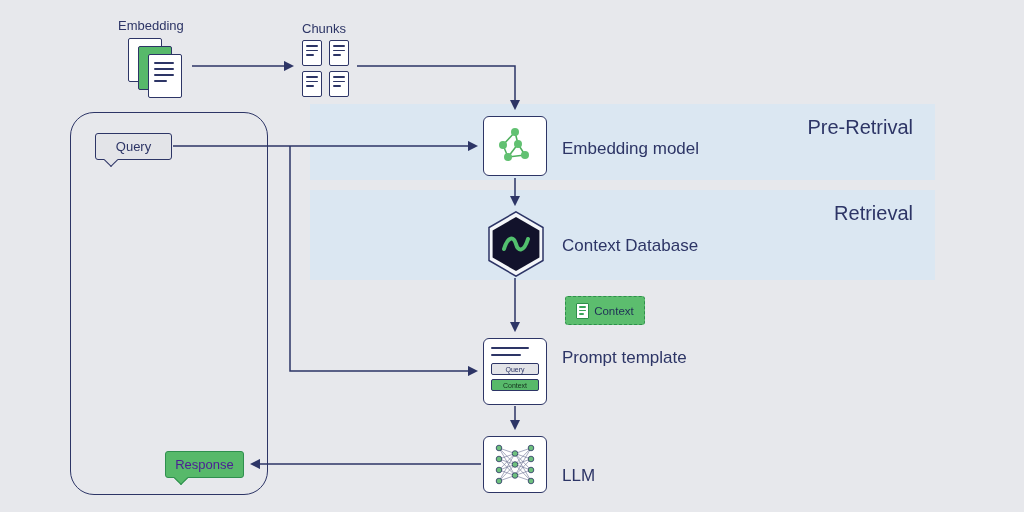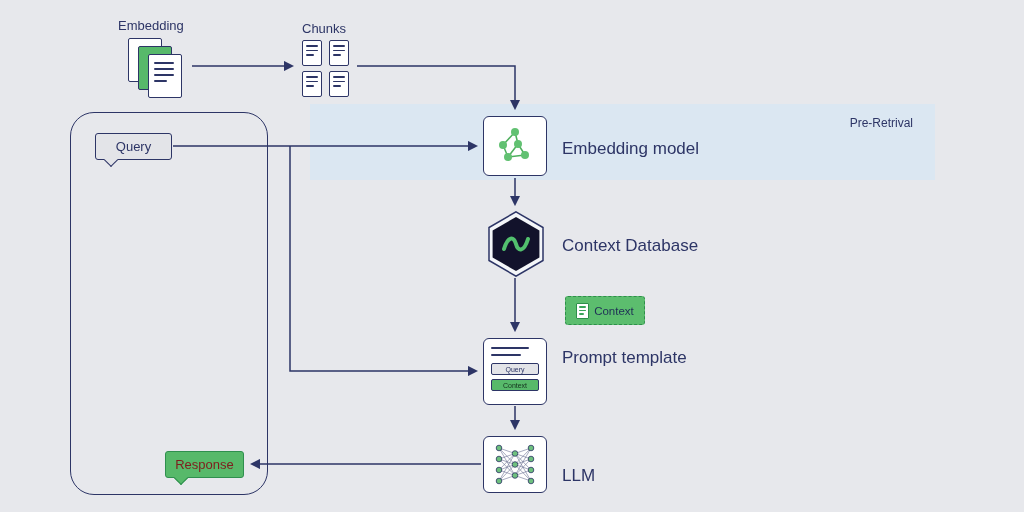--- a/index.html
+++ b/index.html
@@ -4,21 +4,21 @@
 <style>
   html,body{margin:0;padding:0;}
   body{font-family:"Liberation Sans", sans-serif;}
   .canvas{position:relative;width:1024px;height:512px;background:#e7e8ec;overflow:hidden;}
 
   
   .band{position:absolute;left:310px;width:625px;background:#dbe7f2;}
   .band1{top:104px;height:76px;}
   .band2{top:190px;height:90px;}
   .band3{top:288px;height:44px;}
-  .stage-label{position:absolute;right:22px;top:12px;font-size:12px;font-weight:500;color:#2d3566;}
+  .stage-label{position:absolute;right:22px;top:12px;font-size:20px;font-weight:500;color:#2d3566;}
   .band3 .stage-label{top:11px;}
 
   
   .node-label{position:absolute;font-size:17px;color:#2d3566;}
   .cluster-label{position:absolute;font-size:13px;font-weight:500;color:#2d3566;}
 
   
   .query-container{position:absolute;left:70px;top:112px;width:196px;height:381px;
     border:1.5px solid #2d3566;border-radius:24px;}
 
@@ -36,21 +36,21 @@
   
   .chunk{position:absolute;width:20px;height:26px;background:#ffffff;border:1.25px solid #2d3566;border-radius:2px;box-sizing:border-box;padding:4px 0 0 3px;}
   .chunk-line{height:1.5px;background:#2d3566;border-radius:1px;margin-bottom:3px;}
 
   
   .bubble{position:absolute;box-sizing:border-box;border:1.5px solid #2d3566;border-radius:3px;
     display:flex;align-items:center;justify-content:center;font-size:13px;color:#2d3566;z-index:3;}
   .bubble .tail{position:absolute;left:10px;bottom:-5.5px;width:9px;height:9px;background:inherit;
     border-right:1.5px solid #2d3566;border-bottom:1.5px solid #2d3566;transform:rotate(45deg);}
   .bubble.query{left:95px;top:133px;width:77px;height:27px;background:#e3e4e8;}
-  .bubble.response{left:165px;top:451px;width:79px;height:27px;background:#57b96a;border-color:#2f8f4e;color:#7f1d1d;font-weight:500;}
+  .bubble.response{left:165px;top:451px;width:79px;height:27px;background:#57b96a;border-color:#2f8f4e;color:#4c1d95;font-weight:500;}
   .bubble.response .tail{border-color:#2f8f4e;}
 
   
   .node-box{position:absolute;background:#ffffff;border:1.5px solid #2d3566;border-radius:6px;box-sizing:border-box;
     display:flex;align-items:center;justify-content:center;z-index:3;}
   .embedding-box{left:483px;top:116px;width:64px;height:60px;}
   .prompt-box{left:483px;top:338px;width:64px;height:67px;flex-direction:column;align-items:flex-start;padding:8px 7px 6px 7px;justify-content:flex-start;}
   .llm-box{left:483px;top:436px;width:64px;height:57px;}
 
   .prompt-line{height:2px;background:#2d3566;border-radius:1px;margin-bottom:5px;}
@@ -71,20 +71,23 @@
   .context-doc-line{height:1.5px;width:7px;background:#3aa55a;border-radius:1px;margin-bottom:2px;}
   .context-text{font-size:11.5px;color:#1f3056;}
 </style>
 </head>
 <body>
 
 <div class="canvas">
 
   <div class="band band1">
     <span class="stage-label">Pre-Retrival</span>
+  </div>
+  <div class="band band2">
+    <span class="stage-label">Retrieval</span>
   </div>
 
   <div class="query-container"></div>
 
   <svg class="arrows" width="1024" height="512">
     <defs>
       <marker id="arrow" viewBox="0 0 10 10" refX="8" refY="5" markerWidth="7" markerHeight="7" orient="auto-start-reverse">
         <path d="M0,0 L10,5 L0,10 z" fill="#2d3566"></path>
       </marker>
     </defs>

